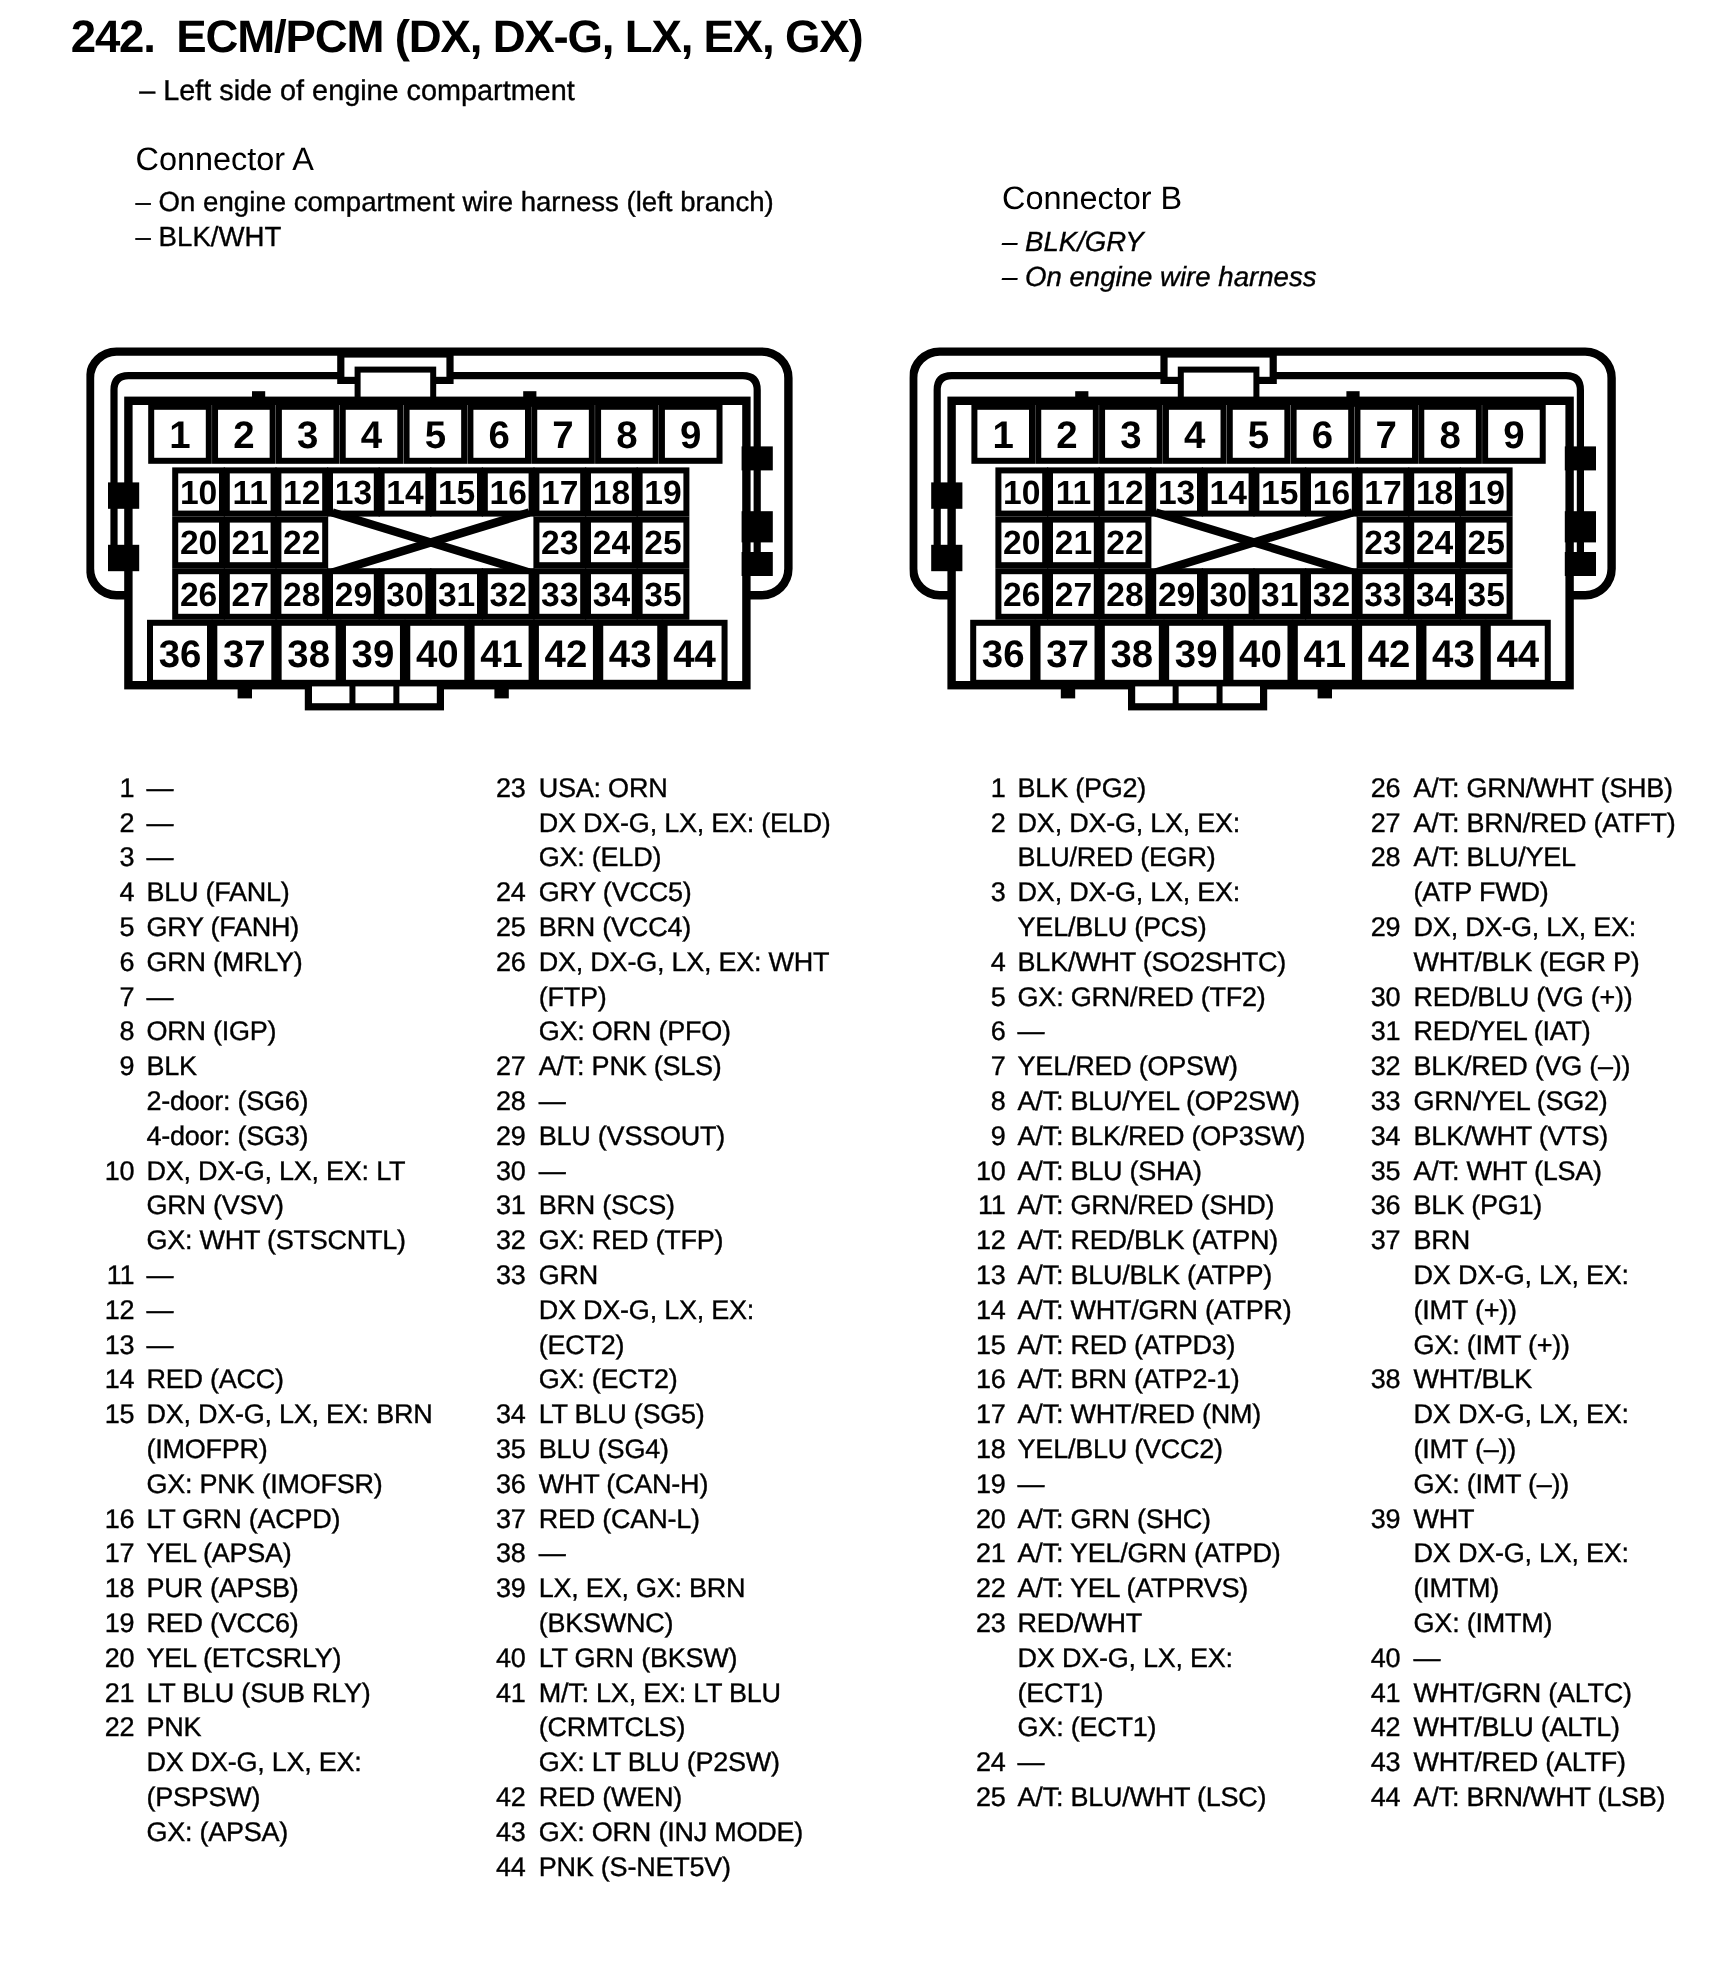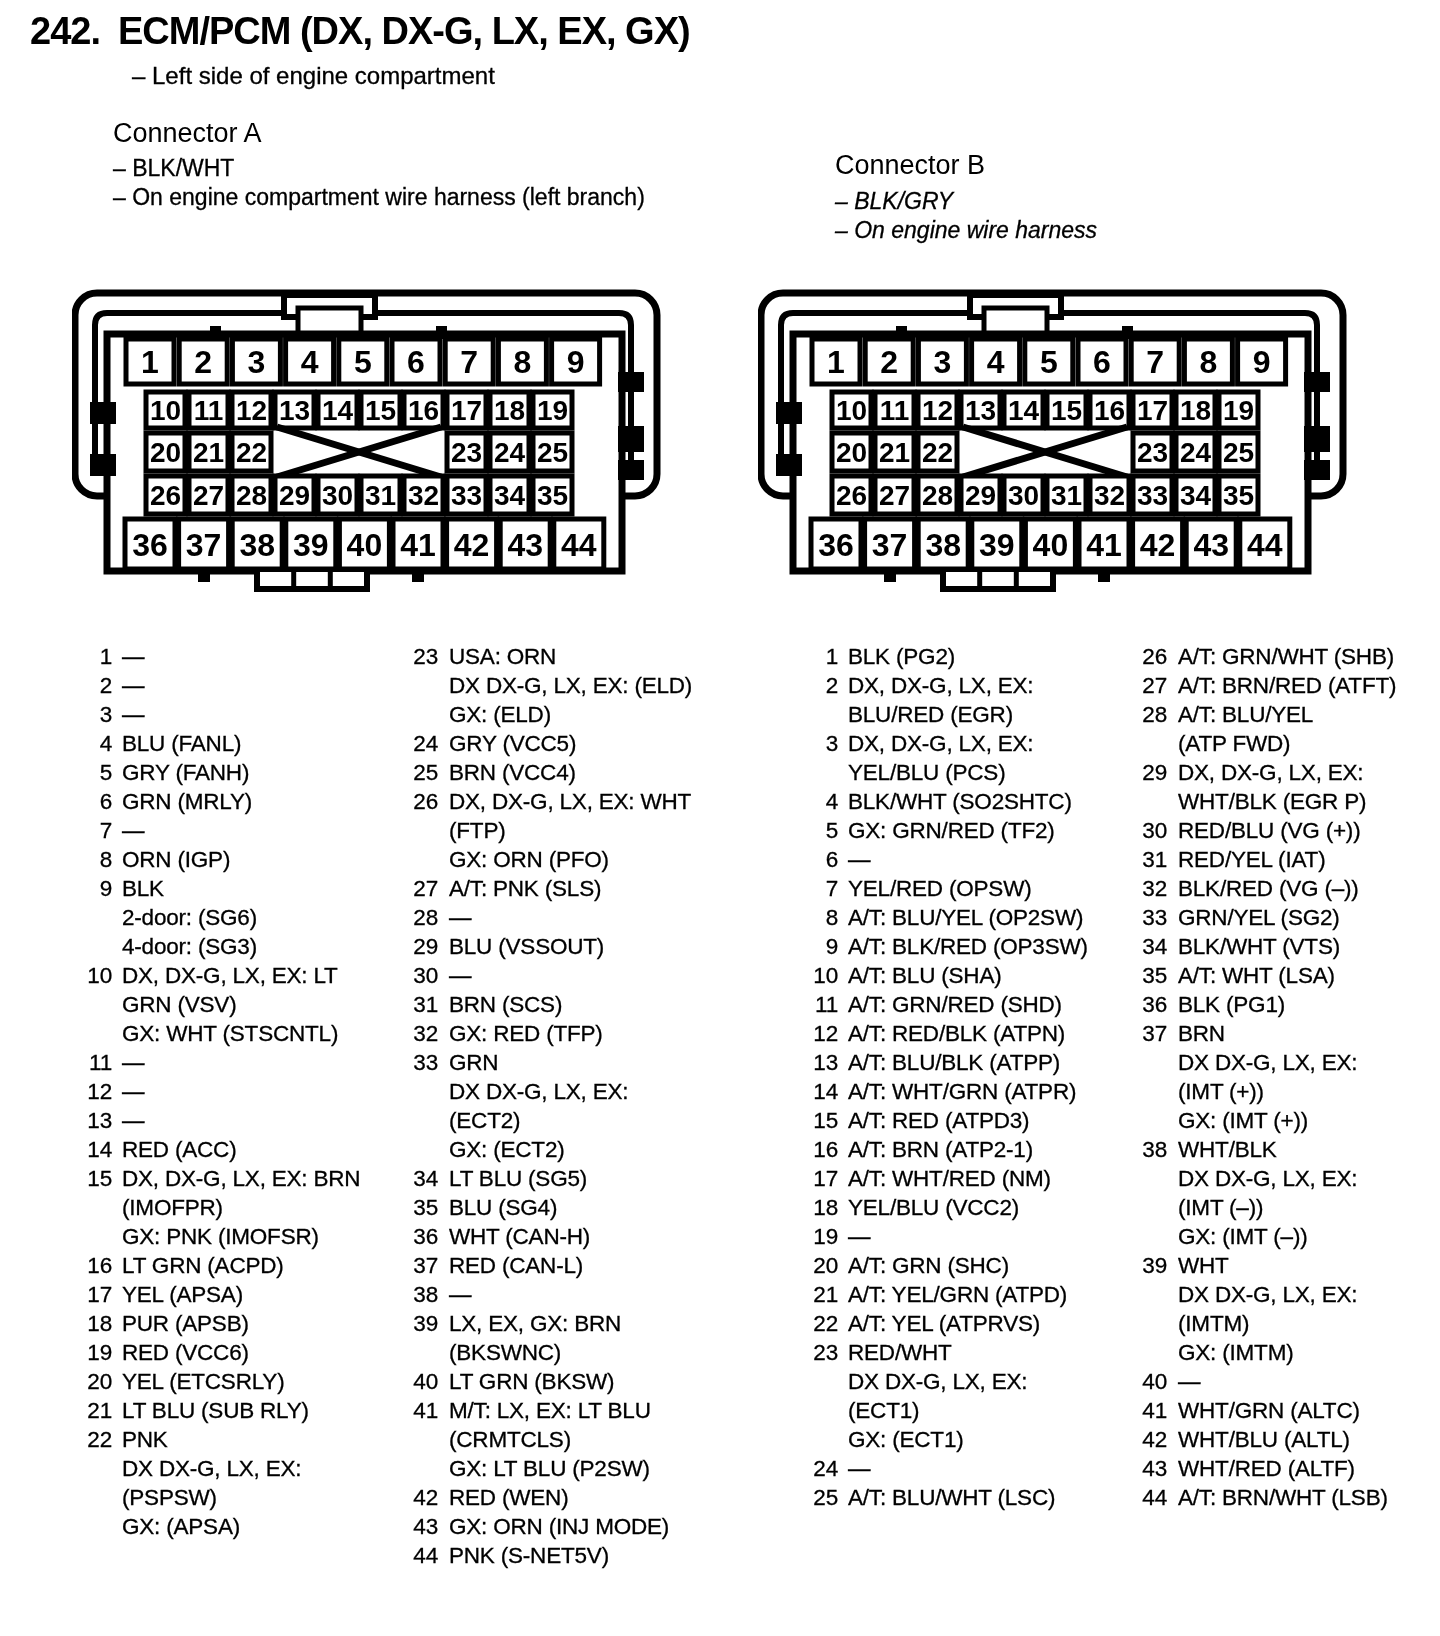--- a/index.html
+++ b/index.html
@@ -4,23 +4,23 @@
 <style>
   html,body{margin:0;padding:0;background:#fff;}
   .page{
     position:relative;width:1440px;height:1636px;background:#fff;
     font-family:"Liberation Sans",sans-serif;color:#000;overflow:hidden;
   }
   .title{
     position:absolute;left:30px;top:10px;font-size:38px;font-weight:bold;
     letter-spacing:-1px;white-space:nowrap;
   }
-  .title .num{margin-right:18px;}
+  .title .num{margin-right:18px;margin-left:29px;}
   .location{
-    position:absolute;left:116px;top:62px;font-size:24px;white-space:nowrap;margin-left:16px;
+    position:absolute;left:116px;top:62px;font-size:24px;white-space:nowrap;
     -webkit-text-stroke:.3px #000;
   }
   .conn-heading{position:absolute;font-size:27px;font-weight:normal;white-space:nowrap;}
   .conn-notes{
     position:absolute;font-size:23px;line-height:29px;white-space:nowrap;
     -webkit-text-stroke:.3px #000;
   }
   #conn-a-heading{left:113px;top:118px;}
   #conn-a-notes{left:113px;top:154px;}
   #conn-b-heading{left:835px;top:150px;text-align:right;}
@@ -50,22 +50,22 @@
 <div class="page">
 
   <div class="title">
     <span class="num">242.</span><span>ECM/PCM (DX, DX-G, LX, EX, GX)</span>
   </div>
 
   <div class="location">– Left side of engine compartment</div>
 
   <div id="conn-a-heading" class="conn-heading">Connector A</div>
   <div id="conn-a-notes" class="conn-notes">
+    <div>– On engine compartment wire harness (left branch)</div>
     <div>– BLK/WHT</div>
-    <div>– On engine compartment wire harness (left branch)</div>
   </div>
 
   <div id="conn-b-heading" class="conn-heading">Connector B</div>
   <div id="conn-b-notes" class="conn-notes">
     <div>– BLK/GRY</div>
     <div>– On engine wire harness</div>
   </div>
 
   <svg id="svg-a" class="connector" width="590" height="336" viewBox="0 0 590 336">
       <rect x="3" y="17" width="582" height="203" rx="22" fill="#fff" stroke="#000" stroke-width="7"></rect>

